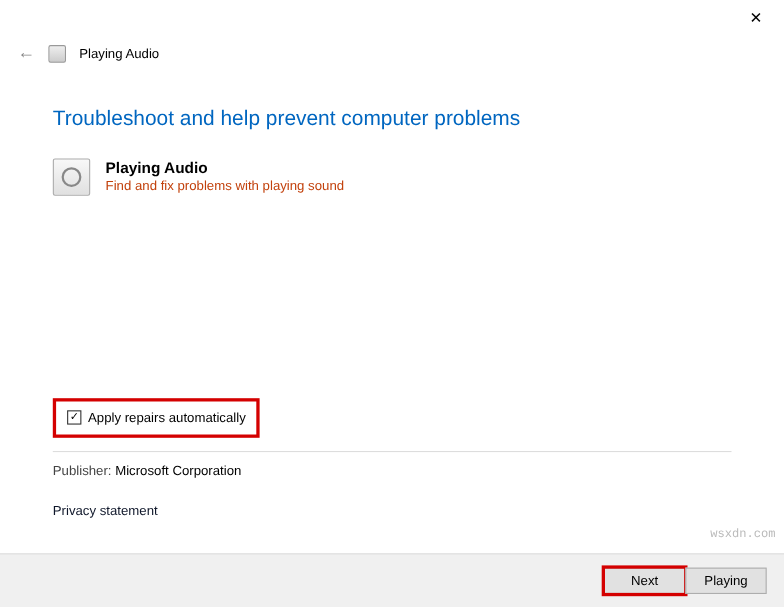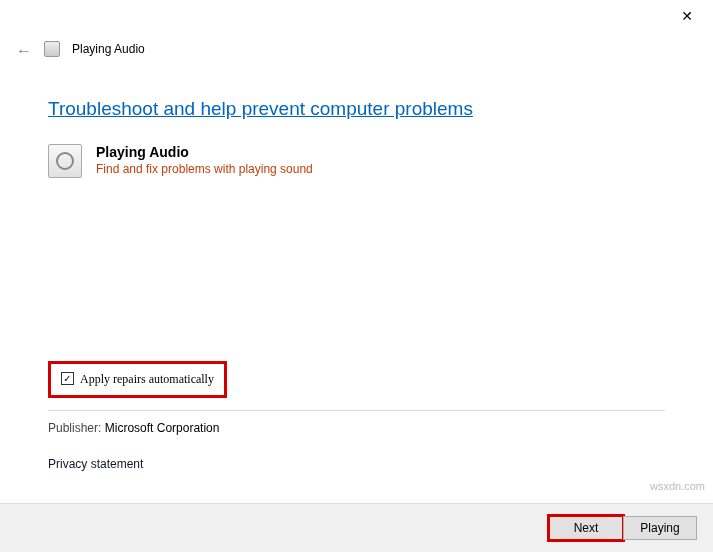--- a/index.html
+++ b/index.html
@@ -58,21 +58,20 @@
       flex: 1;
       padding: 20px 48px 0 48px;
       display: flex;
       flex-direction: column;
     }
     .main-heading {
       color: #0066c0;
       font-size: 19px;
       font-weight: 400;
       margin: 8px 0 24px 0;
-      text-decoration: underline;
     }
     .item-row {
       display: flex;
       gap: 14px;
       margin-bottom: auto;
     }
     .item-icon {
       width: 34px;
       height: 34px;
       background: linear-gradient(#f8f8f8,#e0e0e0);
@@ -94,21 +93,20 @@
       color: #c2410c;
     }
     .checkbox-wrap {
       border: 3px solid #d40000;
       padding: 8px 10px;
       display: inline-flex;
       gap: 6px;
       width: fit-content;
       margin-bottom: 12px;
       margin-top: 140px;
-      font-family: Liberation Serif, serif;
     }
     .checkbox {
       width: 13px;
       height: 13px;
       border: 1px solid #333;
       display:flex;align-items:center;justify-content:center;
       font-size:10px;line-height:1;
     }
     .checkbox::before{content:"✓";}
     .sep {
@@ -148,20 +146,21 @@
     .btn-highlight {
       outline: 3px solid #d40000;
       outline-offset: -1px;
     }
     .watermark {
       position: absolute;
       right: 8px;
       bottom: 60px;
       font-size: 11px;
       color: #bbb;
+      font-family: Liberation Mono, monospace;
     }
   </style>
 </head>
 <body>
 
 <div class="window">
 
   <div class="titlebar">
     <span class="close-x">✕</span>
   </div>

